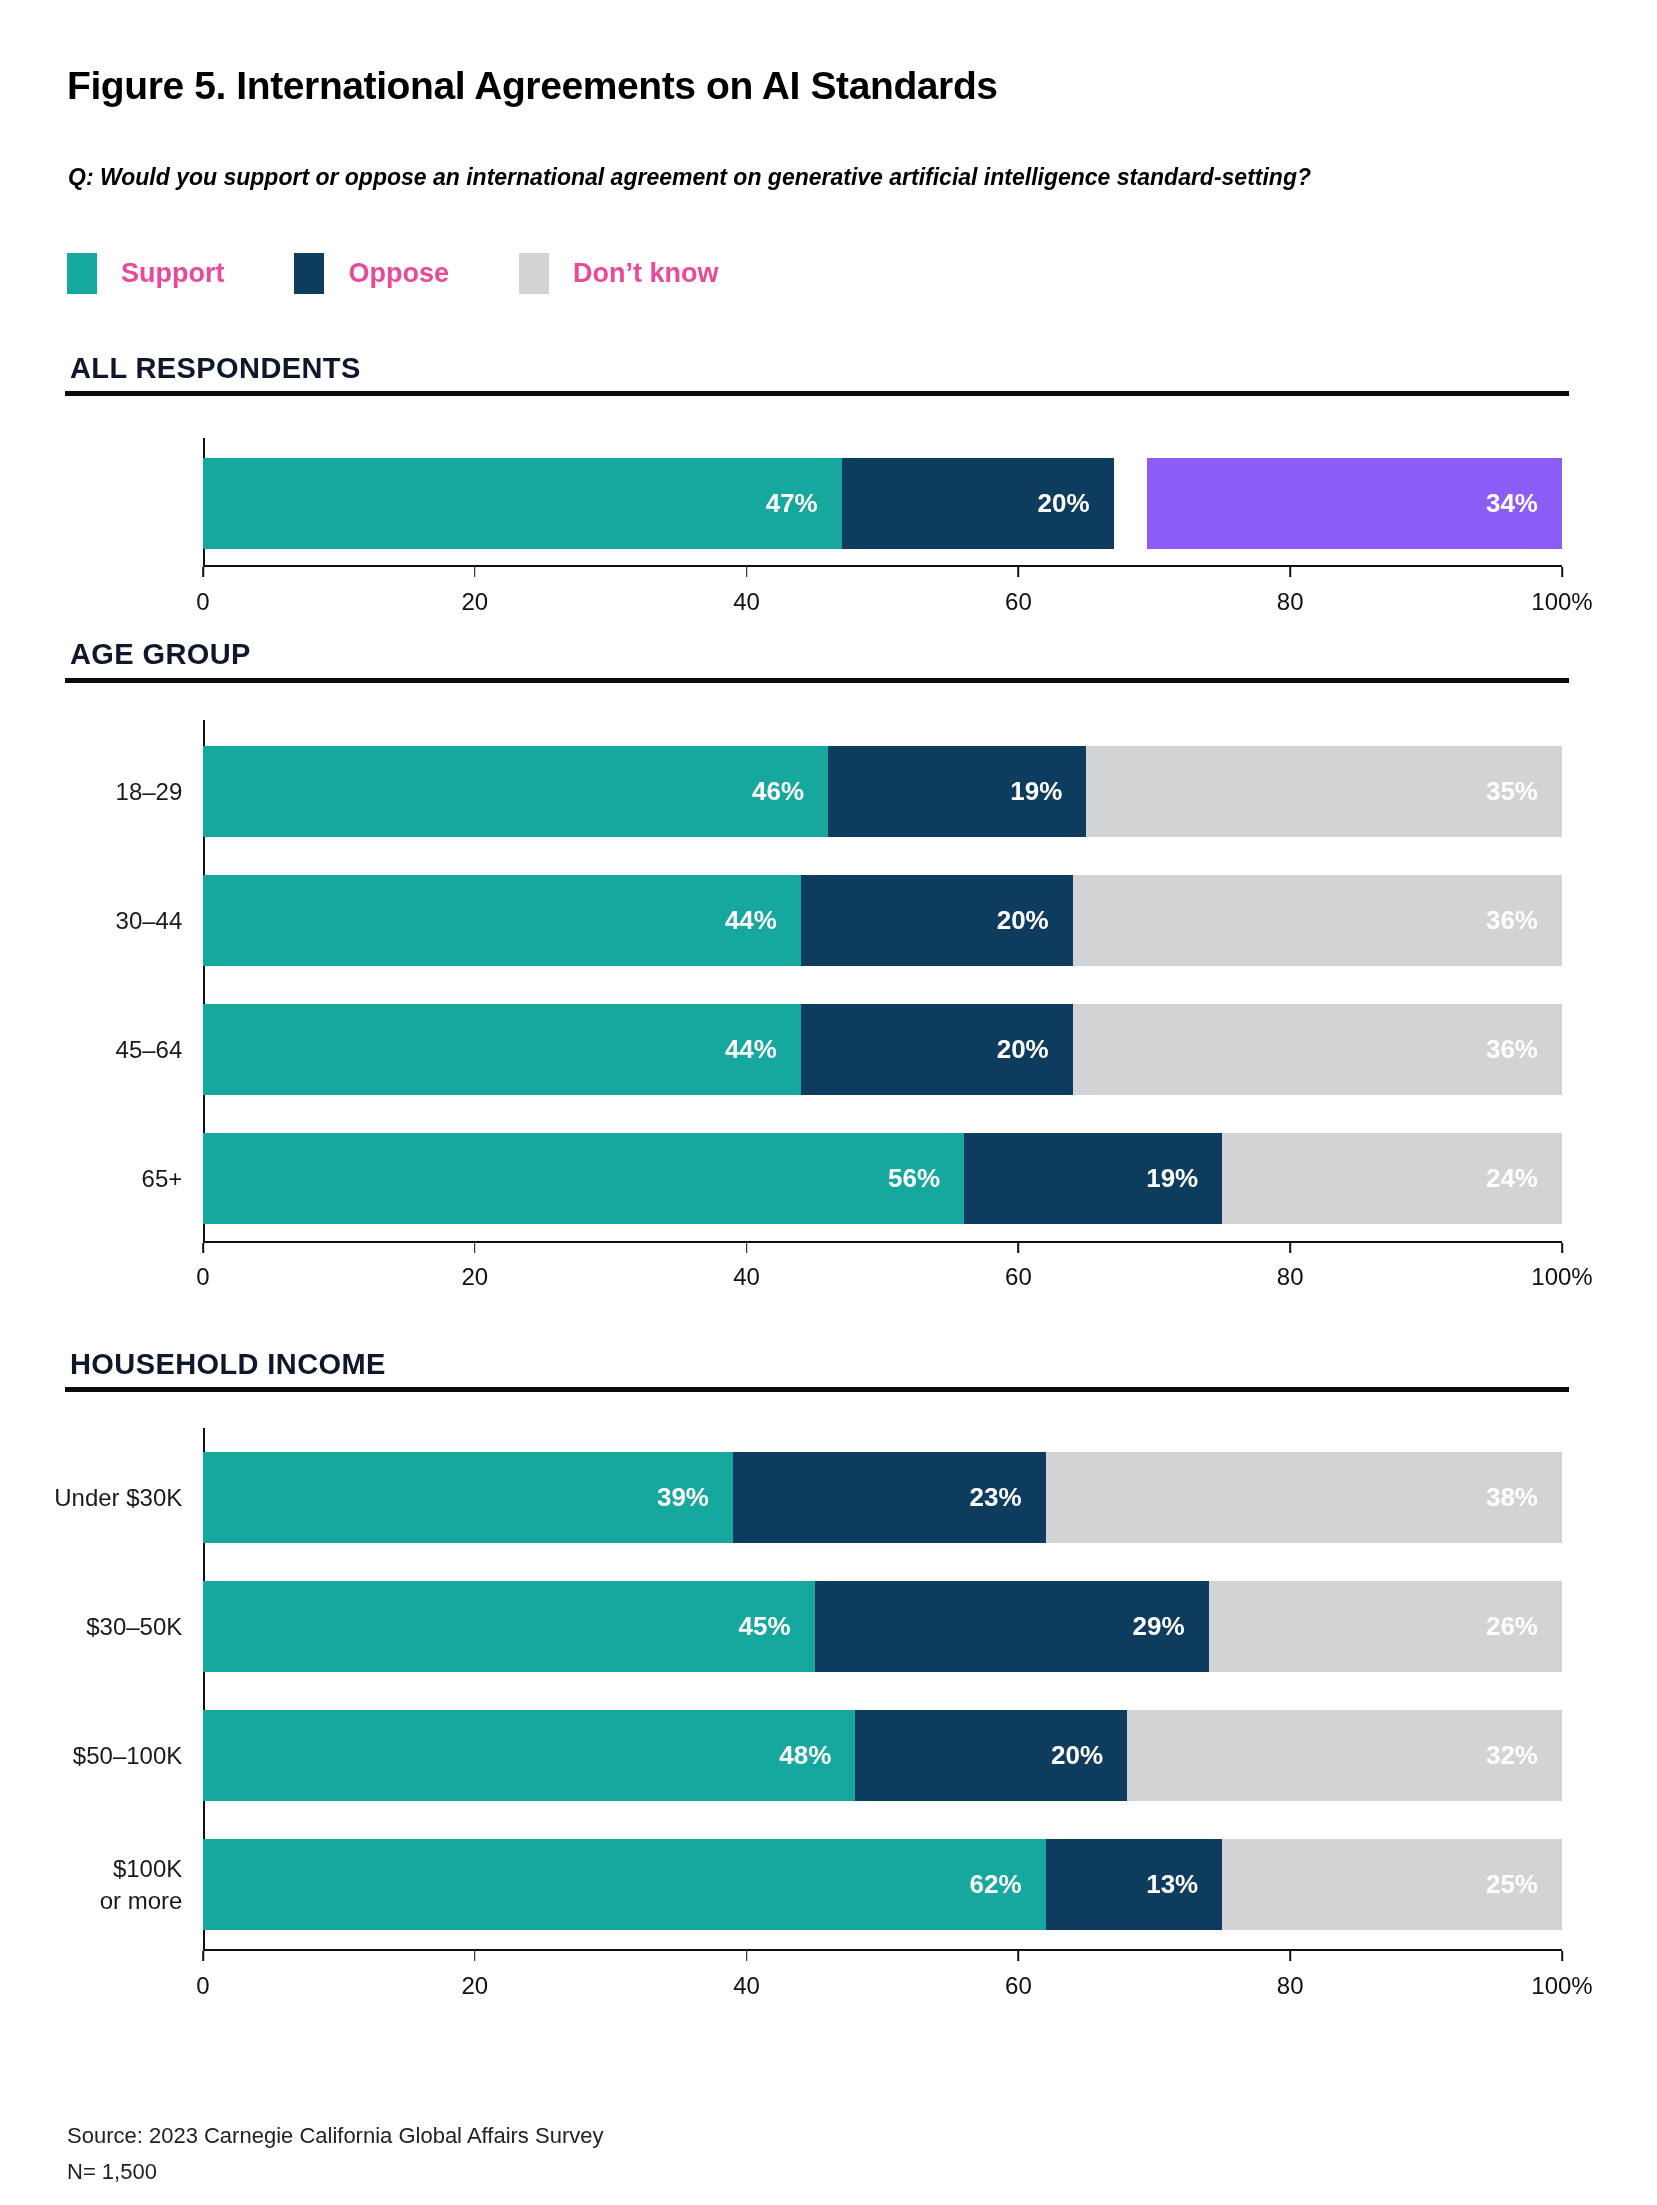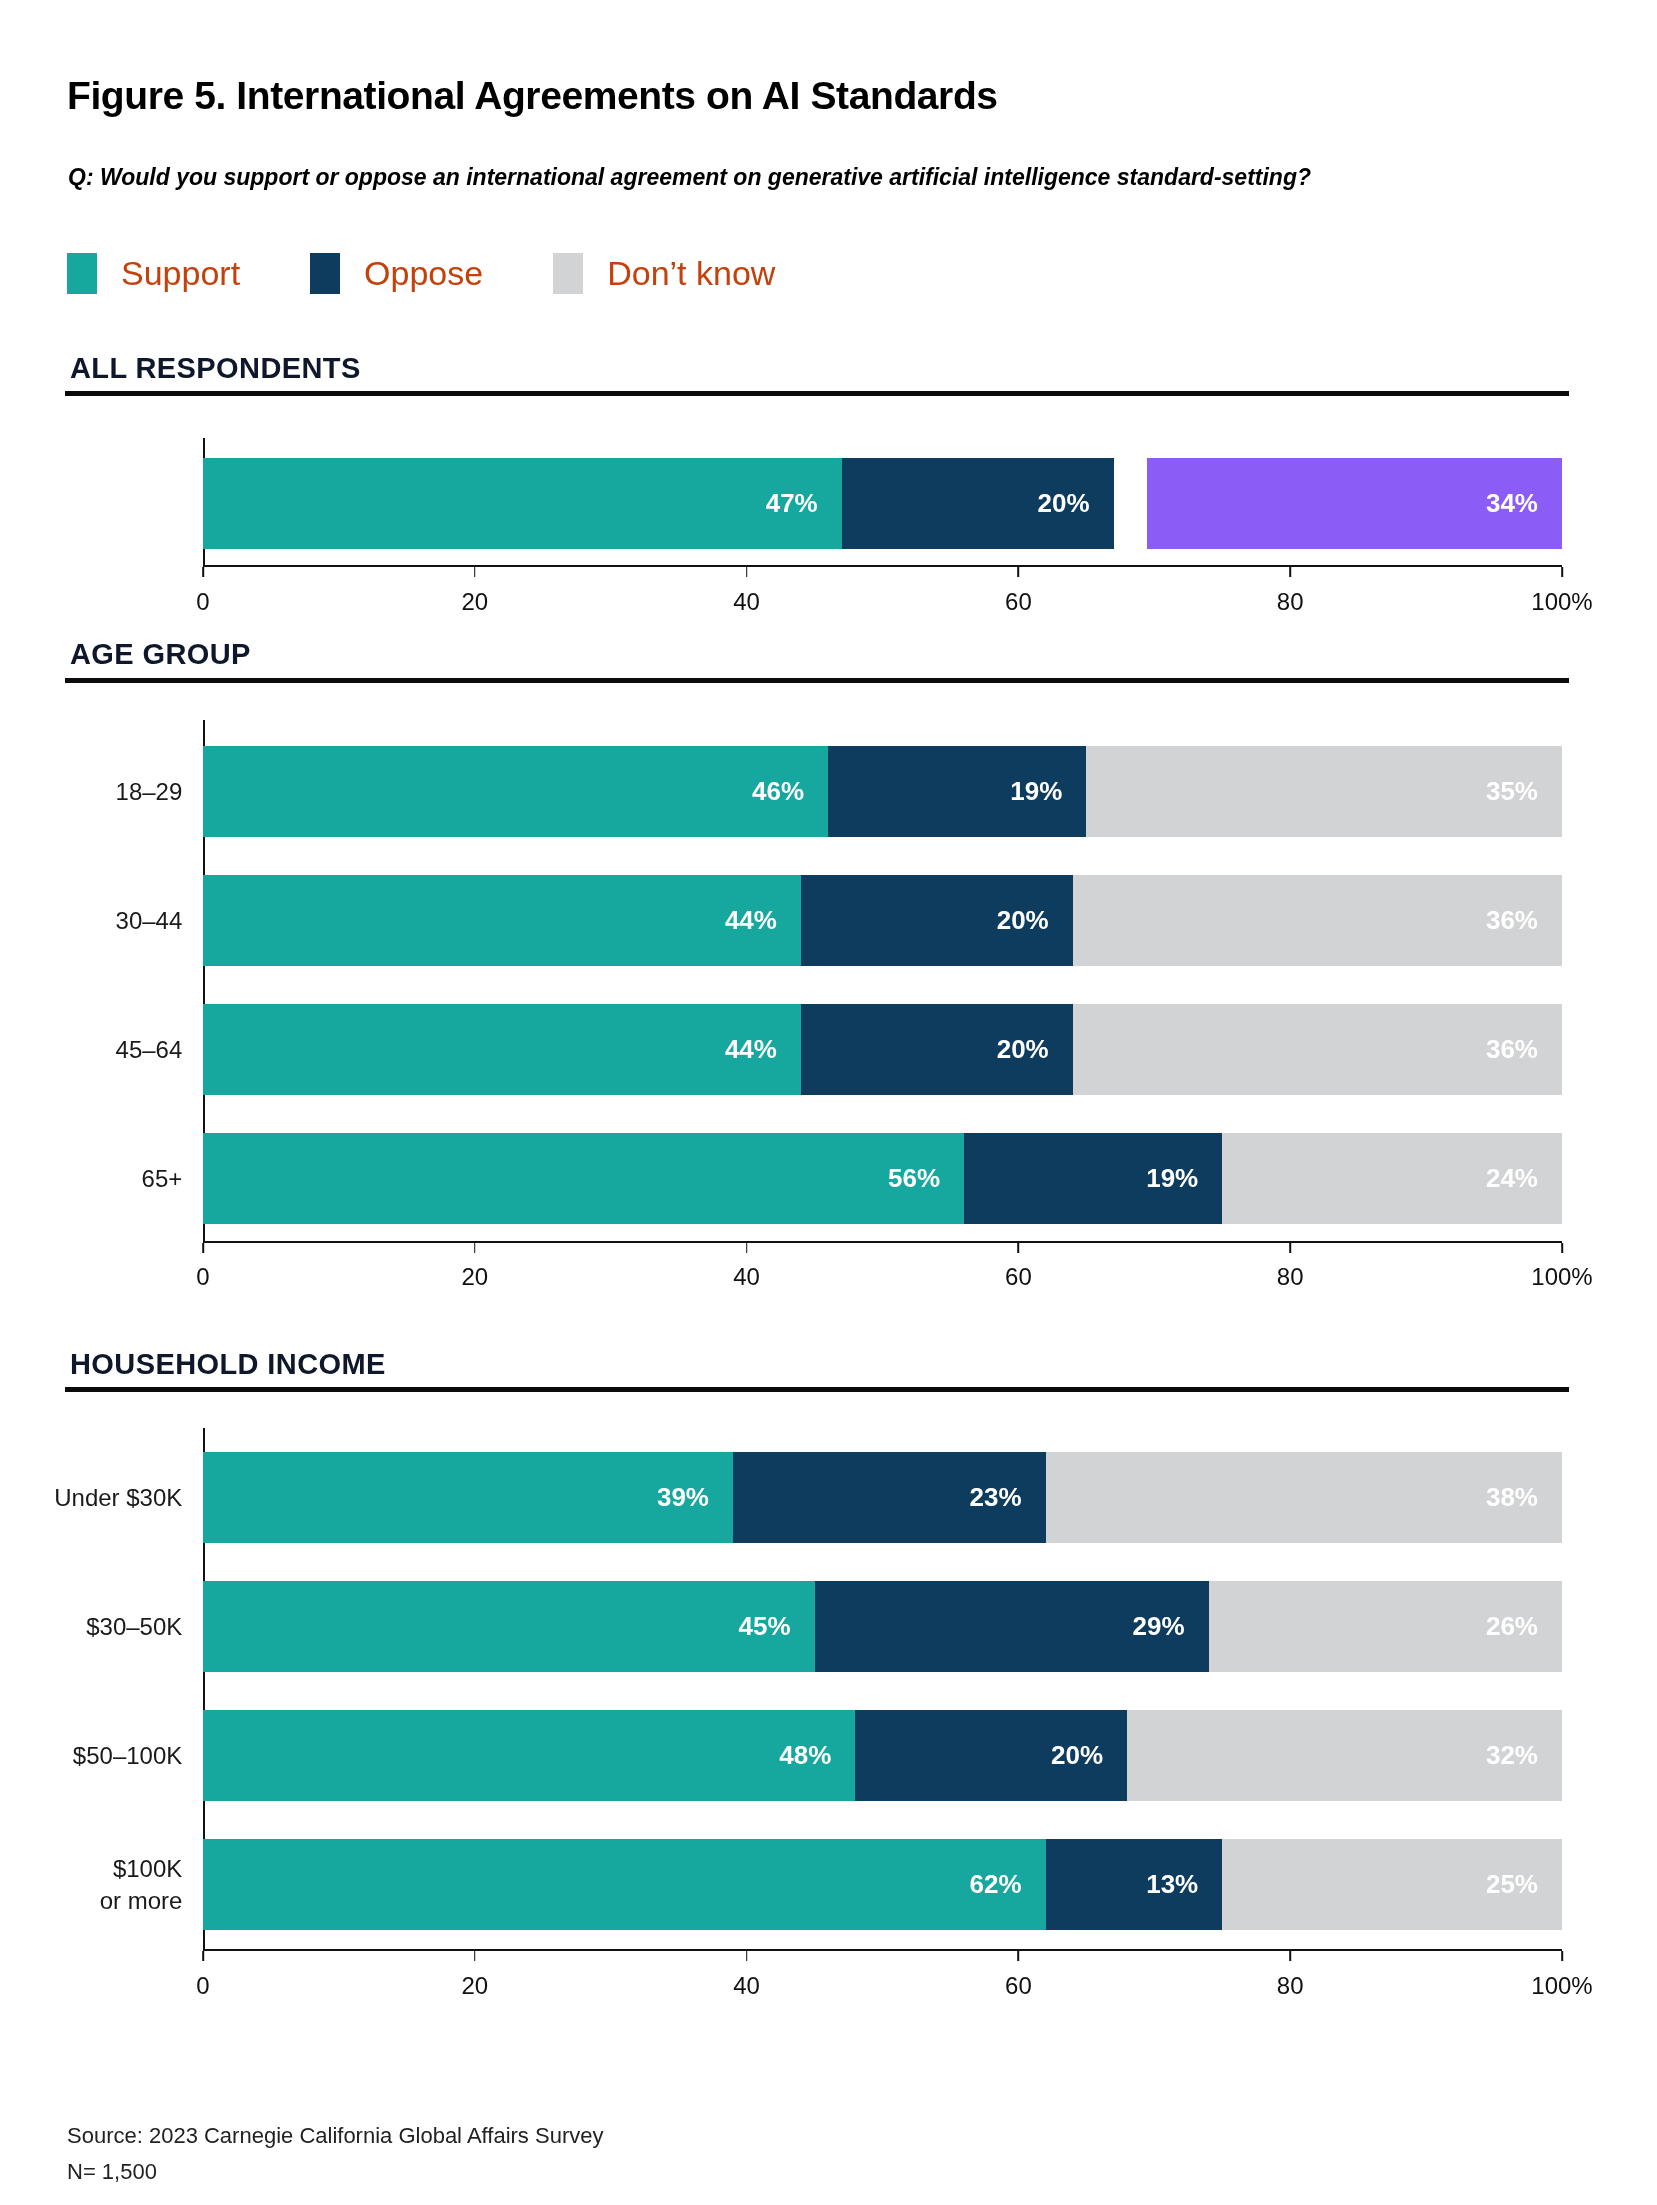--- a/index.html
+++ b/index.html
@@ -12,39 +12,38 @@
     background: #ffffff;
     overflow: hidden;
   }
   .fig-title {
     position: absolute;
     left: 67px; top: 64px;
     font-size: 39px;
     font-weight: bold;
     letter-spacing: -0.4px;
     color: #000;
-    margin-top: 10px;
   }
   .question {
     position: absolute;
     left: 68px; top: 164px;
     font-size: 23px;
     font-style: italic;
     font-weight: bold;
     color: #000;
   }
   .legend {
     position: absolute;
     left: 67px; top: 253px;
     display: flex;
     align-items: center;
   }
   .legend-item { display: flex; align-items: center; margin-right: 70px; }
   .legend-swatch { width: 30px; height: 41px; margin-right: 24px; }
-  .legend-label { font-size: 34px; font-weight: normal; color: #c2410c; }
+  .legend-label { font-size: 27px; font-weight: bold; color: #ec4899; }
 
   .section-header {
     position: absolute;
     left: 70px;
     font-size: 29px;
     font-weight: bold;
     letter-spacing: 0.4px;
     color: #0f172a;
   }
   .section-rule {

